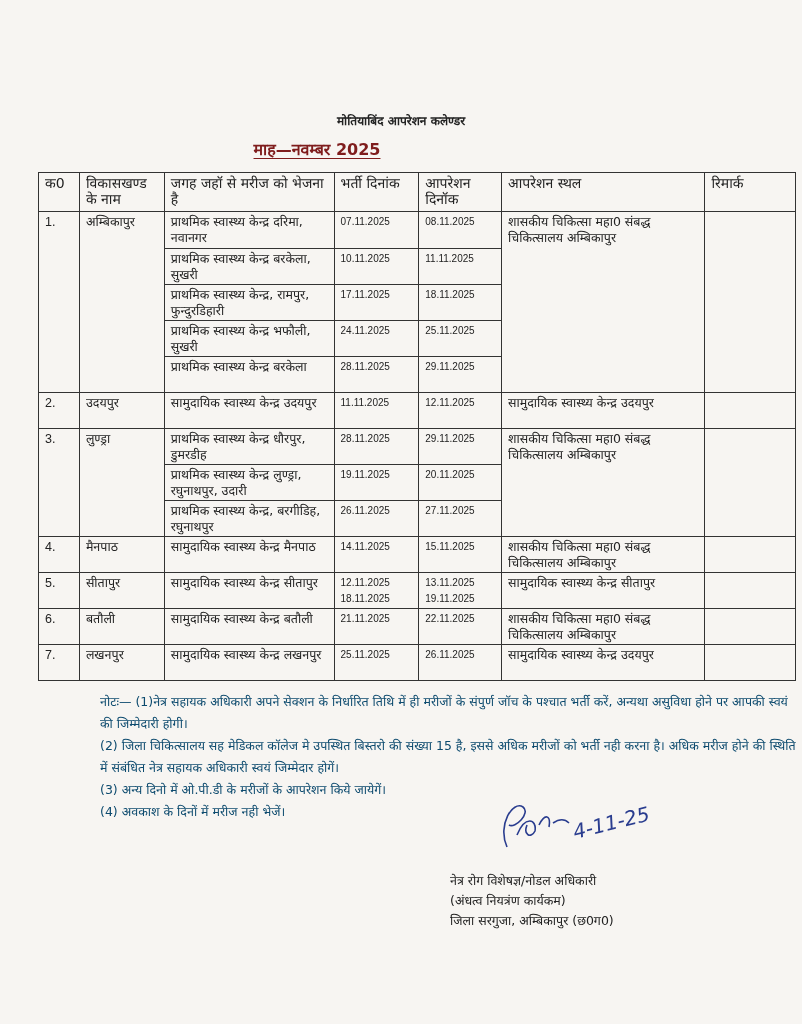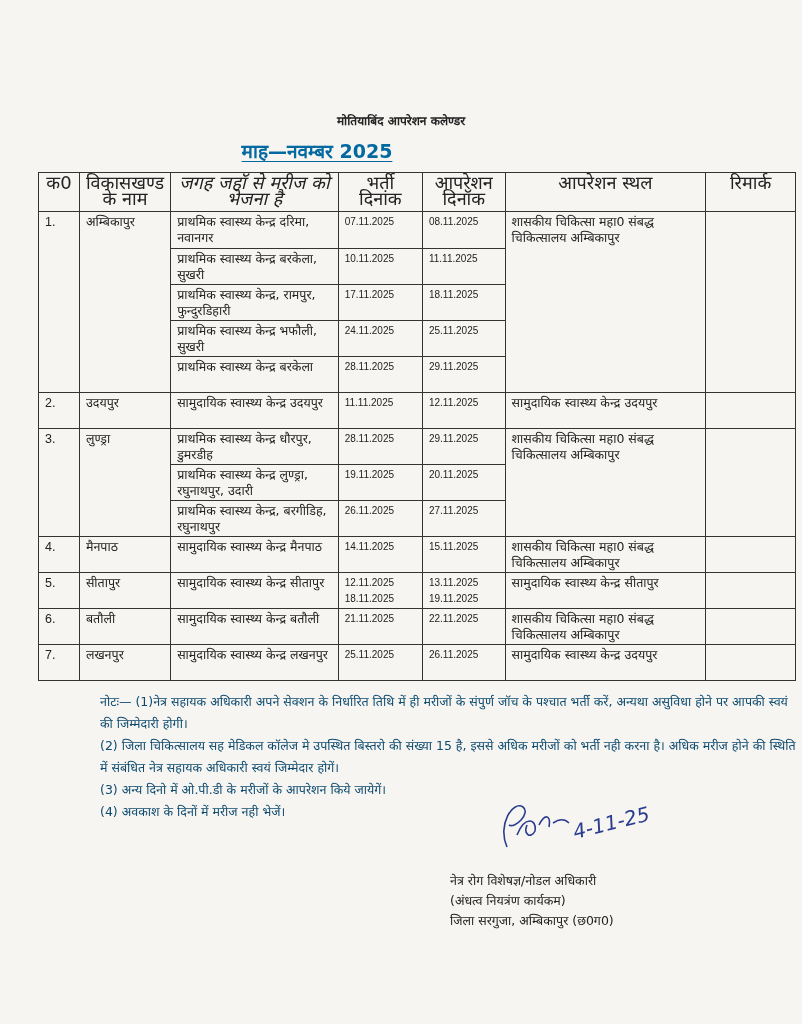--- a/index.html
+++ b/index.html
@@ -10,42 +10,42 @@
     color:#222;
     position:relative;
   }
   .page { position:absolute; left:0; top:0; width:802px; height:1024px; }
   .title {
     position:absolute; left:0; width:802px; text-align:center;
     top:112px; font-size:12px; font-weight:bold; color:#222;
   }
   .subtitle {
     position:absolute; left:0; width:634px; text-align:center;
-    top:138px; font-size:19px; font-weight:bold; color:#0369a1;
+    top:138px; font-size:16px; font-weight:bold; color:#7f1d1d;
   }
   .subtitle span { text-decoration:underline; text-underline-offset:3px; }
 
   table.cal {
     position:absolute; left:38px; top:172px;
     border-collapse:collapse;
     width:758px;
     font-size:12.5px;
     line-height:16px;
   }
   table.cal td, table.cal th {
     border:1.5px solid #333;
     vertical-align:top;
     padding:2px 6px 0 6px;
     font-weight:normal;
     text-align:left;
   }
-  table.cal th { font-size:18px; height:36px;text-align:center; }
+  table.cal th { font-size:14px; height:36px; }
   .c-sno { width:28px; }
   .c-block { width:72px; }
-  .c-place { width:158px;font-style:italic; }
+  .c-place { width:158px; }
   .c-adm { width:72px; }
   .c-op { width:70px; }
   .c-loc { width:192px;margin-left:32px; }
   .c-rem { width:78px; }
   td.date { padding-top:5px; font-family:"Liberation Sans", sans-serif; font-size:10px; }
   td.loc-merged { vertical-align:middle; padding-left:14px; }
   td.sno { font-family:"Liberation Sans", sans-serif; }
   tr.r { height:36px; }
   tr.r1 { height:37px; }
 

